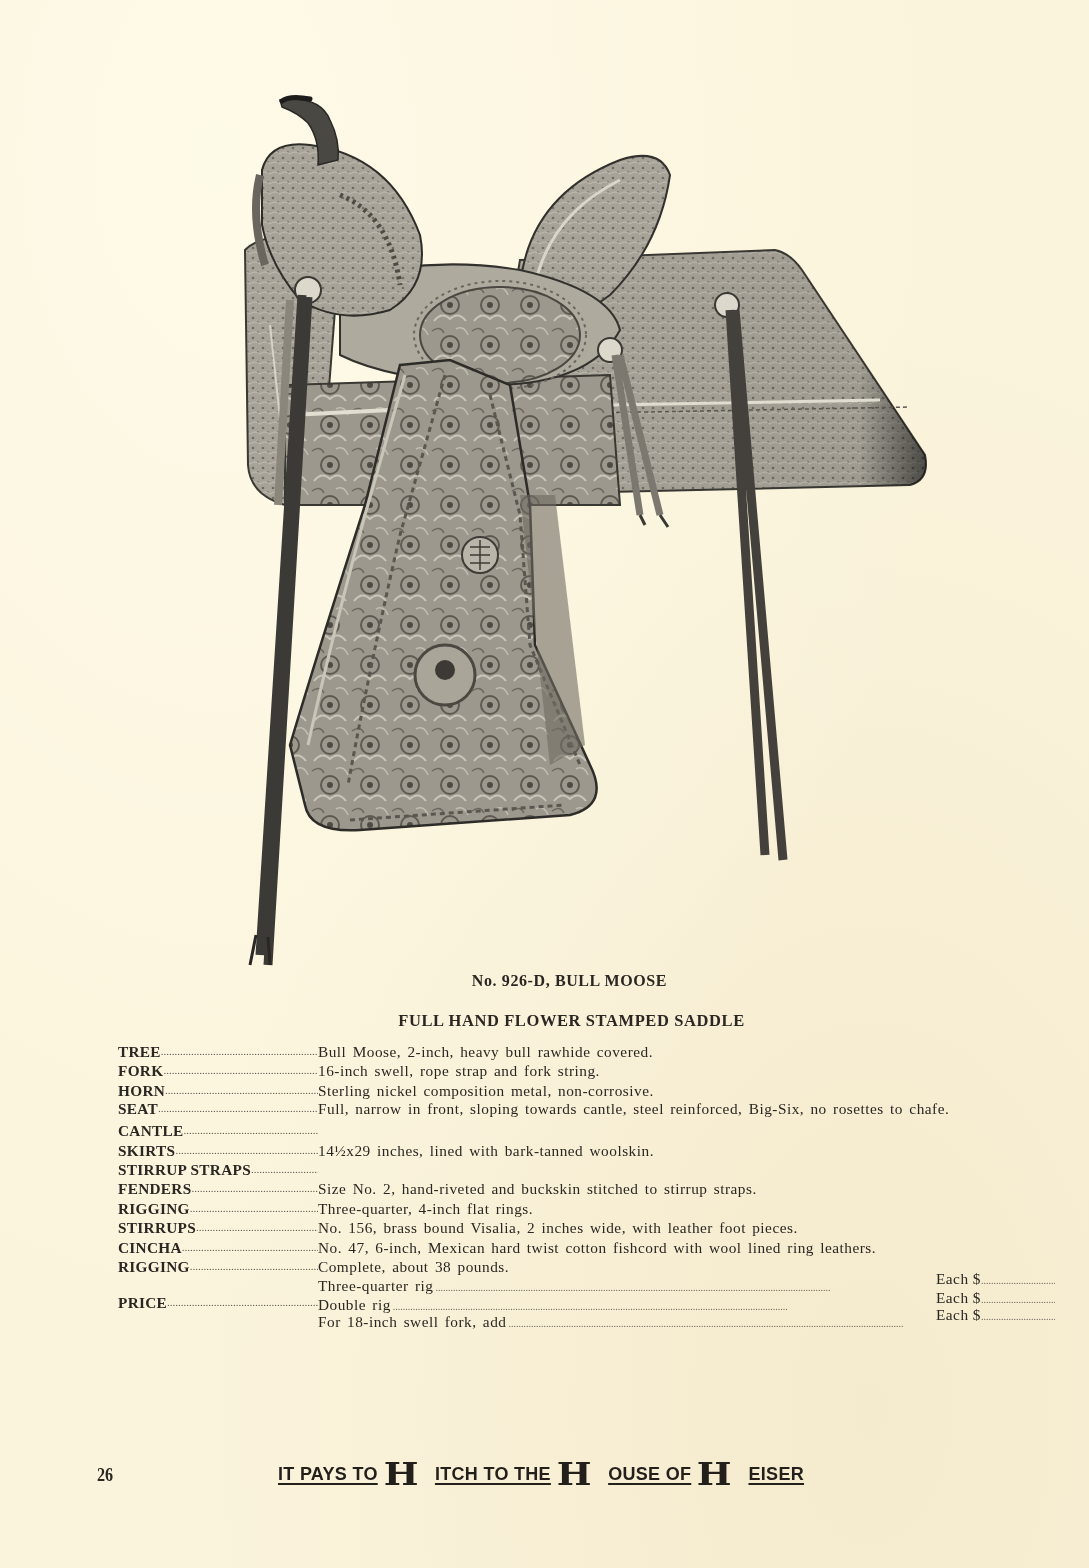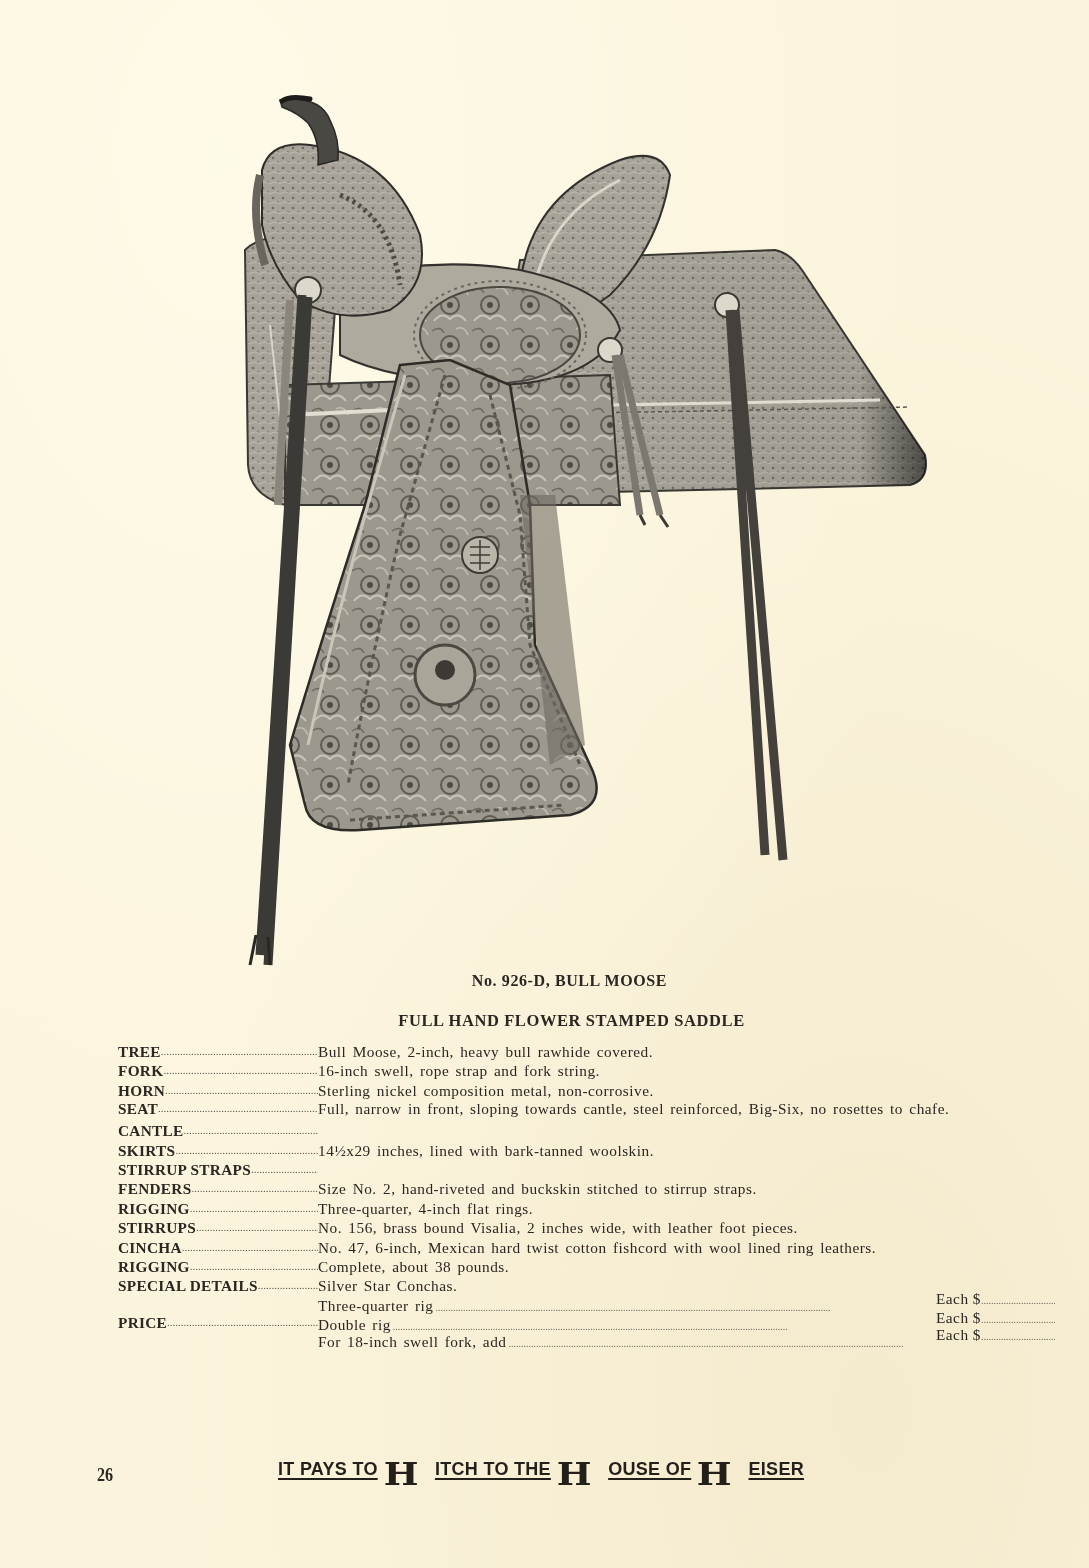--- a/index.html
+++ b/index.html
@@ -154,21 +154,21 @@
       font-weight: bold;
       font-size: 19px;
       transform: scaleX(0.85);
       transform-origin: left;
     }
     .slogan {
       position: absolute;
       left: 183px;
       top: 0px;
       display: flex;
-      align-items: flex-start;
+      align-items: center;
       font-family: "Liberation Sans", "DejaVu Sans", sans-serif;
       font-weight: bold;
       color: #231f1b;
       white-space: nowrap;
     }
     .slogan .small {
       font-size: 18px;
       text-decoration: underline;
       text-underline-offset: 3px;
       text-decoration-thickness: 2px;
@@ -346,27 +346,20 @@
     </div>
     <div class="spec-row">
       <div class="spec-label">
           <span class="lbl">RIGGING</span>
           <span class="dots"></span>
         </div>
       <div class="spec-value">Complete, about 38 pounds.</div>
     </div>
     <div class="spec-row">
       <div class="spec-label">
-          <span class="lbl">SPECIAL DETAILS</span>
-          <span class="dots"></span>
-        </div>
-      <div class="spec-value">Silver Star Conchas.</div>
-    </div>
-    <div class="spec-row">
-      <div class="spec-label">
           <span class="lbl">PRICE</span>
           <span class="dots"></span>
         </div>
       <div class="price-lines">
         <div class="price-line">
           <span class="price-desc">Three-quarter rig</span>
           <span class="price-fill"></span>
           <span class="each">Each $</span>
           <span class="blank"></span>
         </div>

